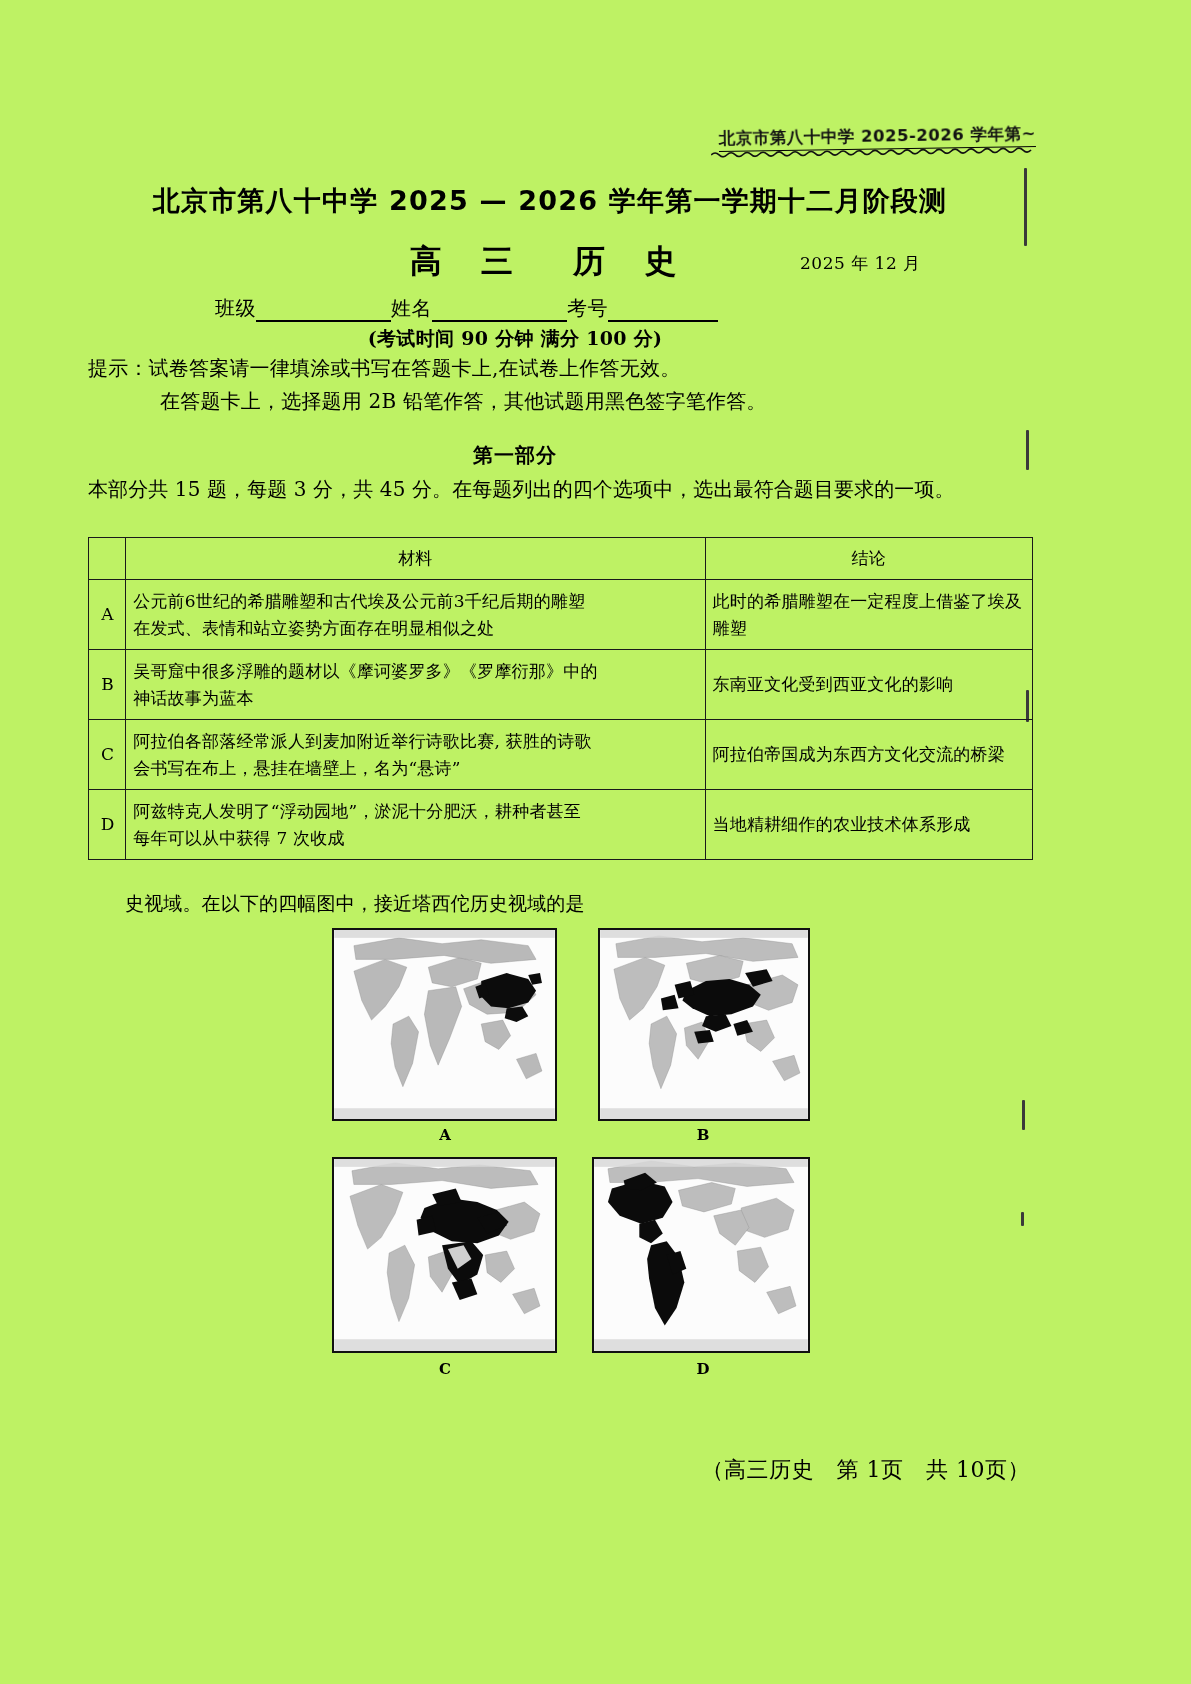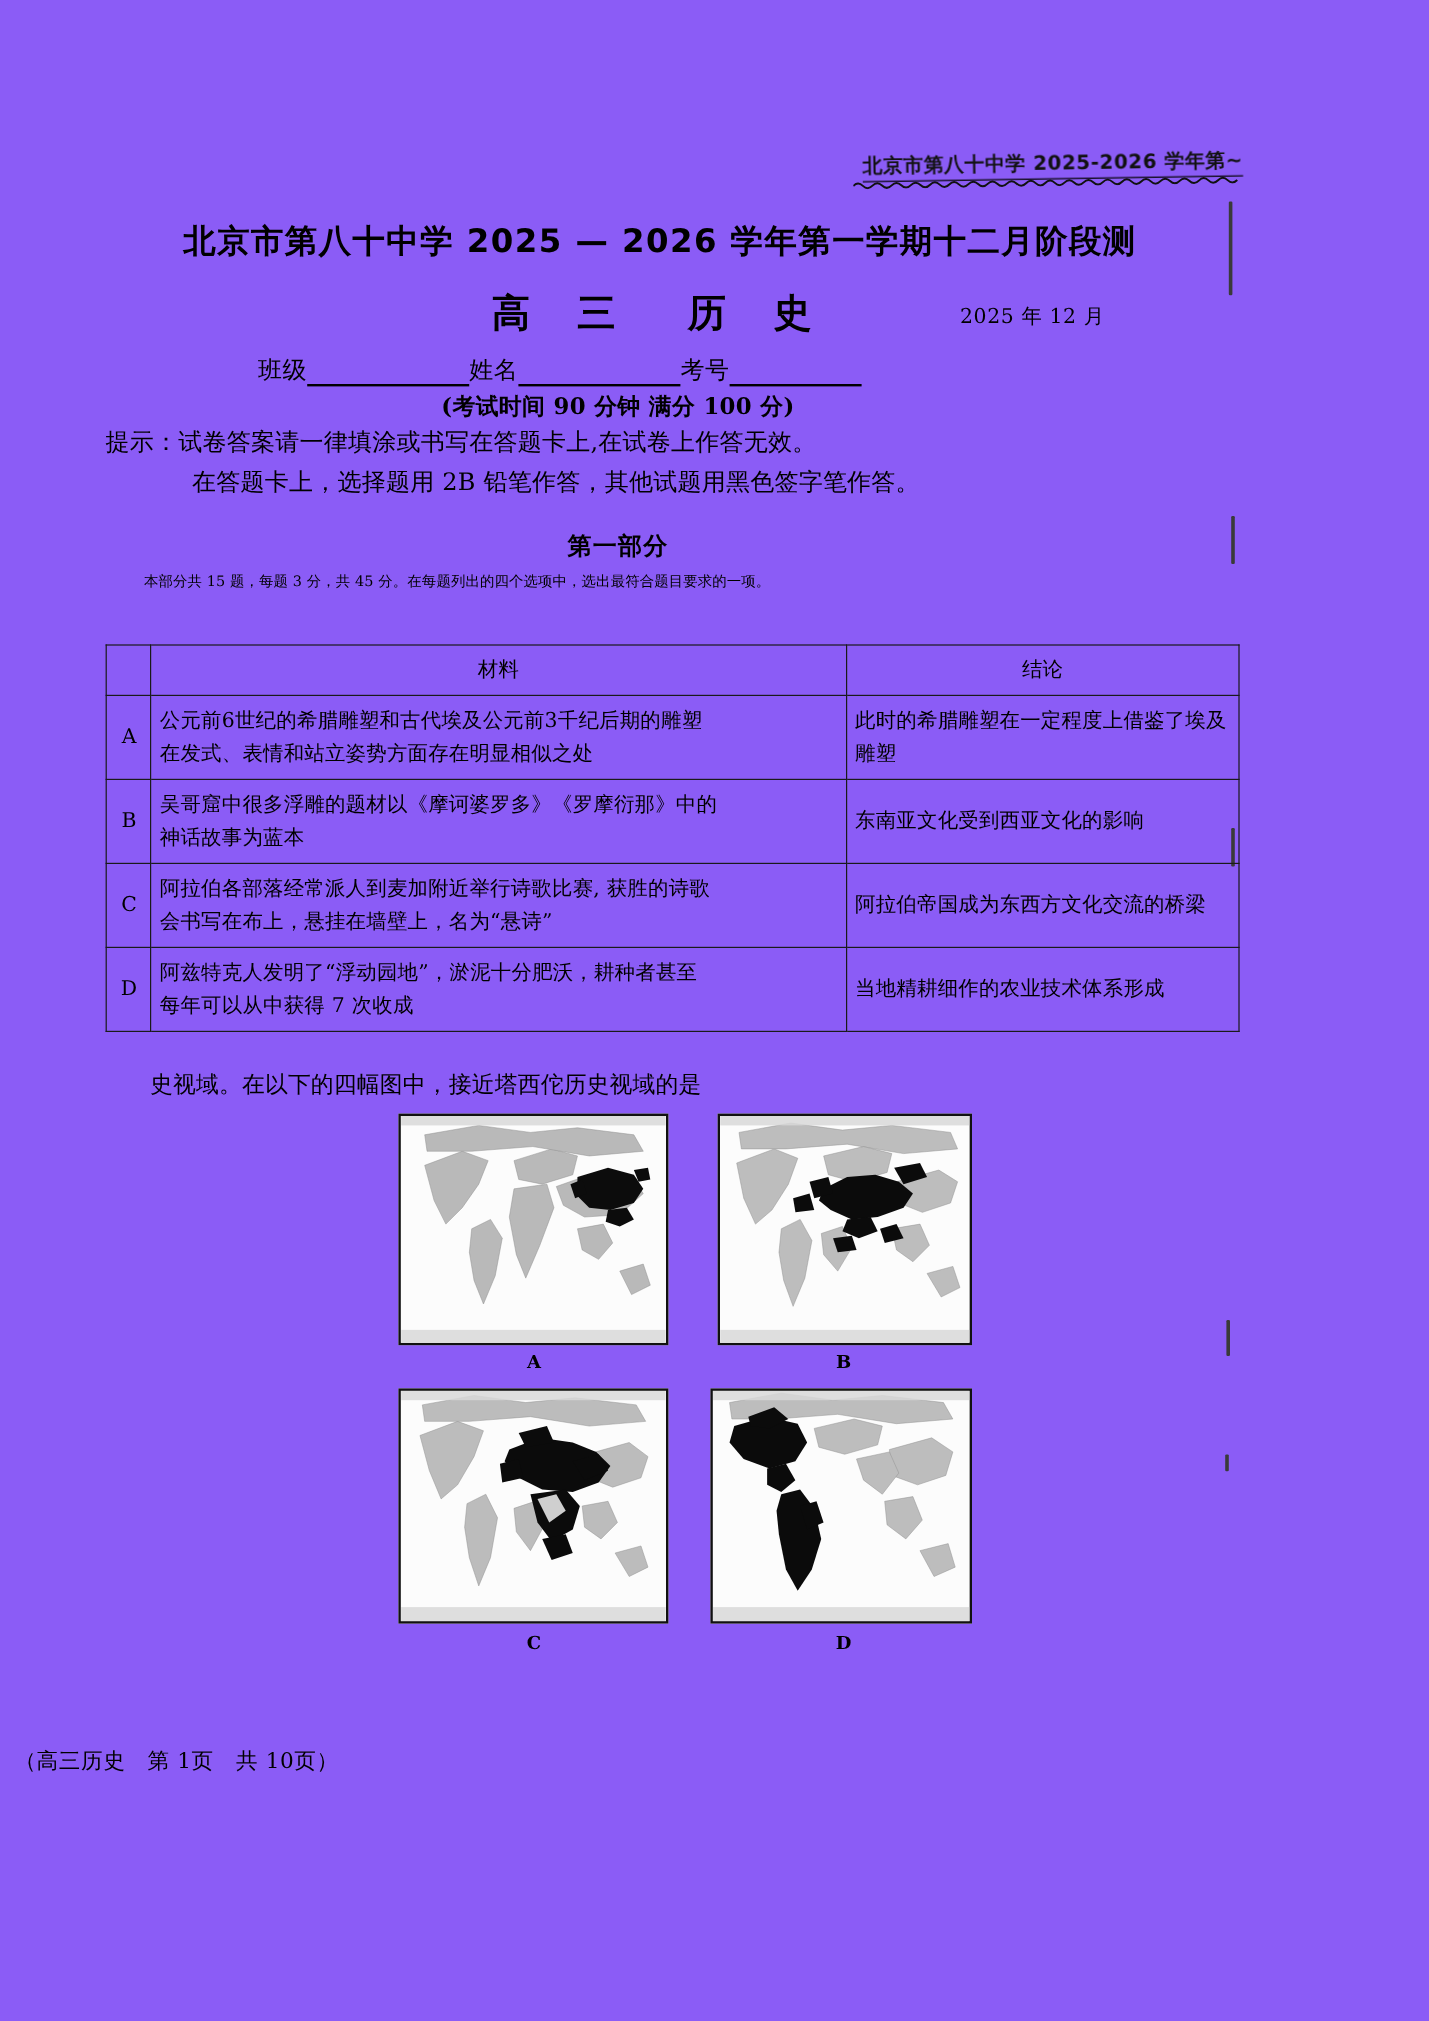--- a/index.html
+++ b/index.html
@@ -11,21 +11,21 @@
   body {
     font-family: "DejaVu Serif", "Liberation Serif", serif;
     color: #000;
     position: relative;
     overflow: hidden;
   }
   .page {
     position: relative;
     width: 1191px;
     height: 1684px;
-    background: #8b5cf6;
+    background: #bef264;
   }
 
   
   .wm-header {
     position: absolute;
     top: 128px;
     right: 155px;
     font-family: "DejaVu Sans", "Liberation Sans", sans-serif;
     font-weight: bold;
     font-size: 16.5px;
@@ -146,24 +146,23 @@
     text-align: center;
     font-family: "DejaVu Sans", "Liberation Sans", sans-serif;
     font-weight: bold;
     font-size: 20px;
     letter-spacing: 1px;
   }
   .part-desc {
     position: absolute;
     top: 476px;
     left: 88px;
-    font-size: 12px;
+    font-size: 20px;
     letter-spacing: 0.1px;
     white-space: nowrap;
-    margin-left: 32px;
   }
   .q1 {
     position: absolute;
     top: 508px;
     left: 102px;
     font-size: 19px;
     letter-spacing: 0.2px;
     white-space: nowrap;
   }
 
@@ -234,24 +233,24 @@
   .lbl-b { left: 683px; top: 1126px; }
   .lbl-c { left: 425px; top: 1360px; }
   .lbl-d { left: 683px; top: 1360px; }
 
   .map-svg { display: block; width: 100%; height: 100%; }
 
   
   .footer {
     position: absolute;
     top: 1455px;
-    left: 12px;
+    left: 0;
     width: 1030px;
-    text-align: left;
-    font-size: 18px;
+    text-align: right;
+    font-size: 22px;
     letter-spacing: 0.5px;
   }
 </style>
 </head>
 <body>
 
 <div class="page">
 
   <div class="wm-header">北京市第八十中学 2025-2026 学年第~</div>
   <svg class="wm-squiggle" viewBox="0 0 325 8" preserveAspectRatio="none">

